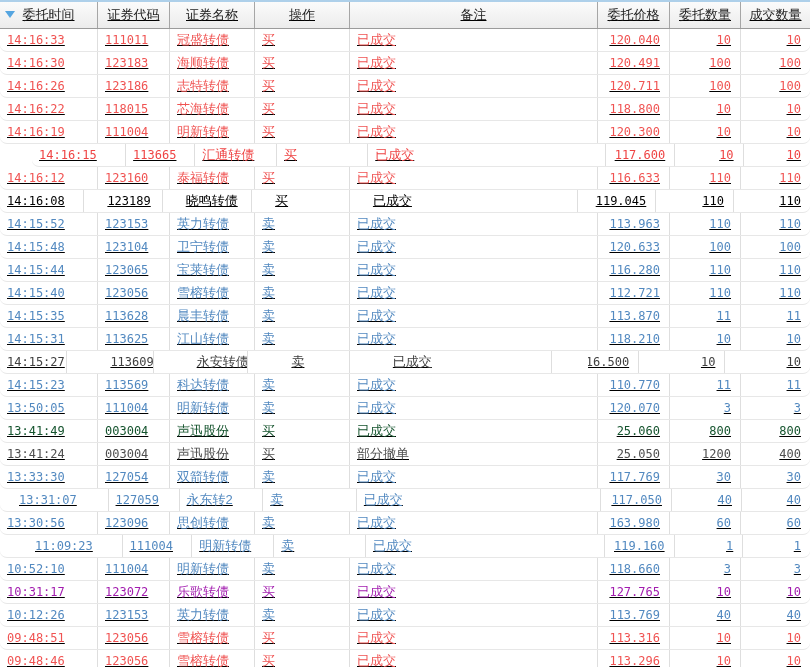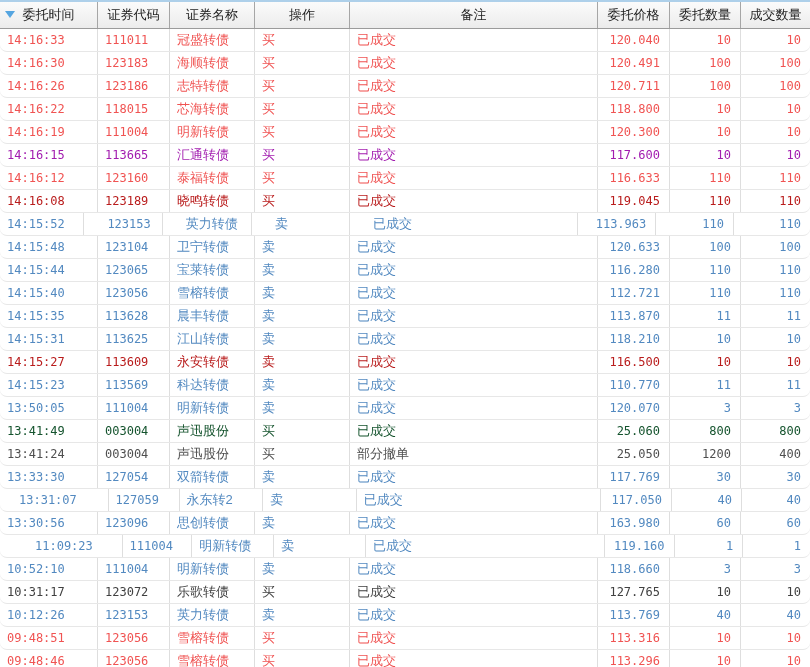--- a/index.html
+++ b/index.html
@@ -1,19 +1,19 @@
 <!DOCTYPE html>
 <html><head>
 <meta charset="utf-8">
 <style>
   html,body{margin:0;padding:0;background:#ffffff;}
   body{font-family:"Liberation Sans","DejaVu Sans",sans-serif;}
   .window{
     width:810px;height:667px;overflow:hidden;background:#fff;
-    border-top:2px solid #aed0ea;box-sizing:border-box;
+    border-top:2px solid #aed0ea;box-sizing:border-box;text-decoration:underline;
   }
   .thead{
     display:flex;height:26px;align-items:stretch;
     background:linear-gradient(#fbfbfb,#ececec);
     border-bottom:1px solid #9b9b9b;
   }
   .th{
     box-sizing:border-box;border-right:1px solid #a6a6a6;
     display:flex;align-items:center;justify-content:center;
     font-size:13px;color:#1c1c1c;position:relative;cursor:default;
@@ -124,51 +124,51 @@
       <div class="tr" style="color: rgb(240, 83, 82); text-align: right;">
       <div class="td c0 left mono">14:16:19</div>
       <div class="td c1 left mono">111004</div>
       <div class="td c2 left cjk">明新转债</div>
       <div class="td c3 left cjk">买</div>
       <div class="td c4 left cjk">已成交</div>
       <div class="td c5 right mono">120.300</div>
       <div class="td c6 right mono">10</div>
       <div class="td c7 right mono">10</div>
     </div>
-      <div class="tr" style="color: #a21caf;">
+      <div class="tr" style="color: #ef4444; margin-left: 32px;">
       <div class="td c0 left mono">14:16:15</div>
       <div class="td c1 left mono">113665</div>
       <div class="td c2 left cjk">汇通转债</div>
       <div class="td c3 left cjk">买</div>
       <div class="td c4 left cjk">已成交</div>
       <div class="td c5 right mono">117.600</div>
       <div class="td c6 right mono">10</div>
       <div class="td c7 right mono">10</div>
     </div>
       <div class="tr" style="color: rgb(240, 83, 82);">
       <div class="td c0 left mono">14:16:12</div>
       <div class="td c1 left mono">123160</div>
       <div class="td c2 left cjk">泰福转债</div>
       <div class="td c3 left cjk">买</div>
       <div class="td c4 left cjk">已成交</div>
       <div class="td c5 right mono">116.633</div>
       <div class="td c6 right mono">110</div>
       <div class="td c7 right mono">110</div>
     </div>
-      <div class="tr" style="color: #b91c1c;">
+      <div class="tr" style="color: #000000; gap: 16px;">
       <div class="td c0 left mono">14:16:08</div>
       <div class="td c1 left mono">123189</div>
       <div class="td c2 left cjk">晓鸣转债</div>
       <div class="td c3 left cjk">买</div>
       <div class="td c4 left cjk">已成交</div>
       <div class="td c5 right mono">119.045</div>
       <div class="td c6 right mono">110</div>
       <div class="td c7 right mono">110</div>
     </div>
-      <div class="tr" style="color: rgb(82, 137, 192); gap: 16px;">
+      <div class="tr" style="color: rgb(82, 137, 192);">
       <div class="td c0 left mono">14:15:52</div>
       <div class="td c1 left mono">123153</div>
       <div class="td c2 left cjk">英力转债</div>
       <div class="td c3 left cjk">卖</div>
       <div class="td c4 left cjk">已成交</div>
       <div class="td c5 right mono">113.963</div>
       <div class="td c6 right mono">110</div>
       <div class="td c7 right mono">110</div>
     </div>
       <div class="tr" style="color: rgb(82, 137, 192);">
@@ -214,21 +214,21 @@
       <div class="tr" style="color: rgb(82, 137, 192);">
       <div class="td c0 left mono">14:15:31</div>
       <div class="td c1 left mono">113625</div>
       <div class="td c2 left cjk">江山转债</div>
       <div class="td c3 left cjk">卖</div>
       <div class="td c4 left cjk">已成交</div>
       <div class="td c5 right mono">118.210</div>
       <div class="td c6 right mono">10</div>
       <div class="td c7 right mono">10</div>
     </div>
-      <div class="tr" style="color: #b91c1c;">
+      <div class="tr" style="color: #404040; gap: 36px;">
       <div class="td c0 left mono">14:15:27</div>
       <div class="td c1 left mono">113609</div>
       <div class="td c2 left cjk">永安转债</div>
       <div class="td c3 left cjk">卖</div>
       <div class="td c4 left cjk">已成交</div>
       <div class="td c5 right mono">116.500</div>
       <div class="td c6 right mono">10</div>
       <div class="td c7 right mono">10</div>
     </div>
       <div class="tr" style="color: rgb(82, 137, 192);">
@@ -314,21 +314,21 @@
       <div class="tr" style="color: rgb(82, 137, 192);">
       <div class="td c0 left mono">10:52:10</div>
       <div class="td c1 left mono">111004</div>
       <div class="td c2 left cjk">明新转债</div>
       <div class="td c3 left cjk">卖</div>
       <div class="td c4 left cjk">已成交</div>
       <div class="td c5 right mono">118.660</div>
       <div class="td c6 right mono">3</div>
       <div class="td c7 right mono">3</div>
     </div>
-      <div class="tr" style="color: #404040;">
+      <div class="tr" style="color: #a21caf;">
       <div class="td c0 left mono">10:31:17</div>
       <div class="td c1 left mono">123072</div>
       <div class="td c2 left cjk">乐歌转债</div>
       <div class="td c3 left cjk">买</div>
       <div class="td c4 left cjk">已成交</div>
       <div class="td c5 right mono">127.765</div>
       <div class="td c6 right mono">10</div>
       <div class="td c7 right mono">10</div>
     </div>
       <div class="tr" style="color: rgb(82, 137, 192);">

